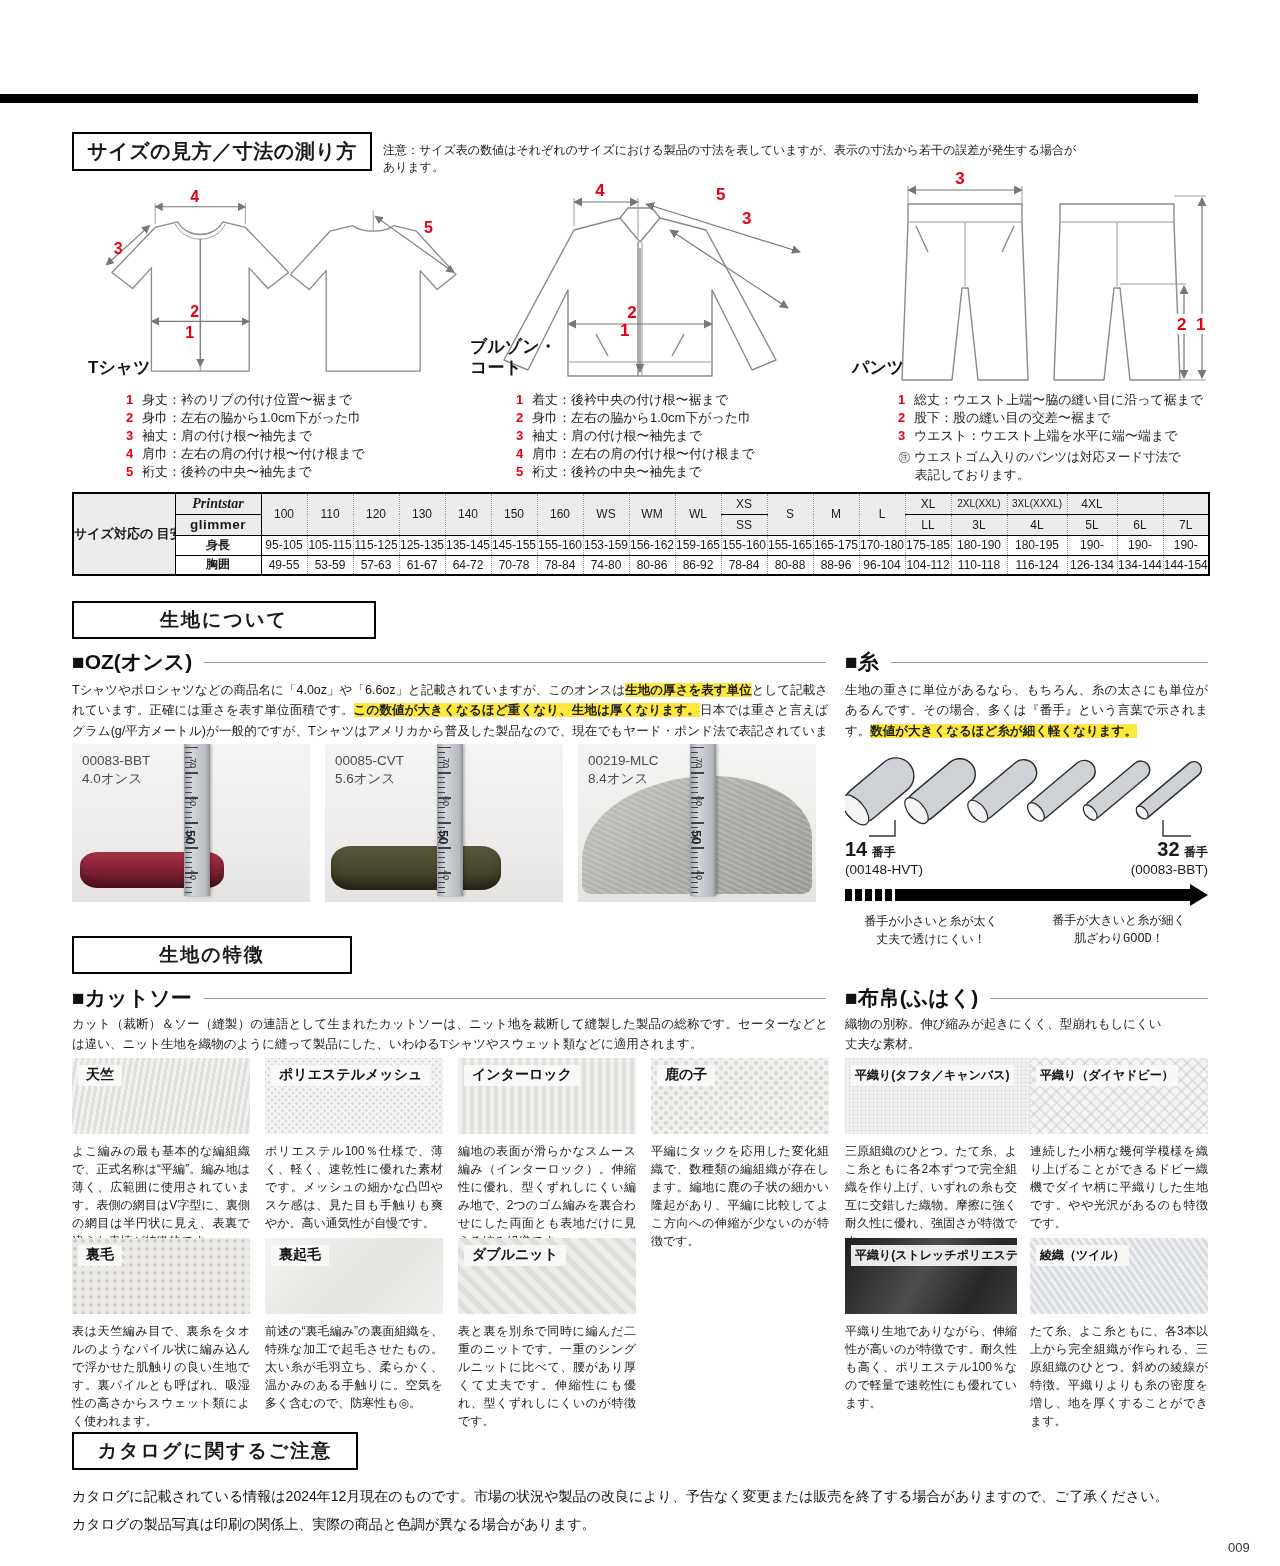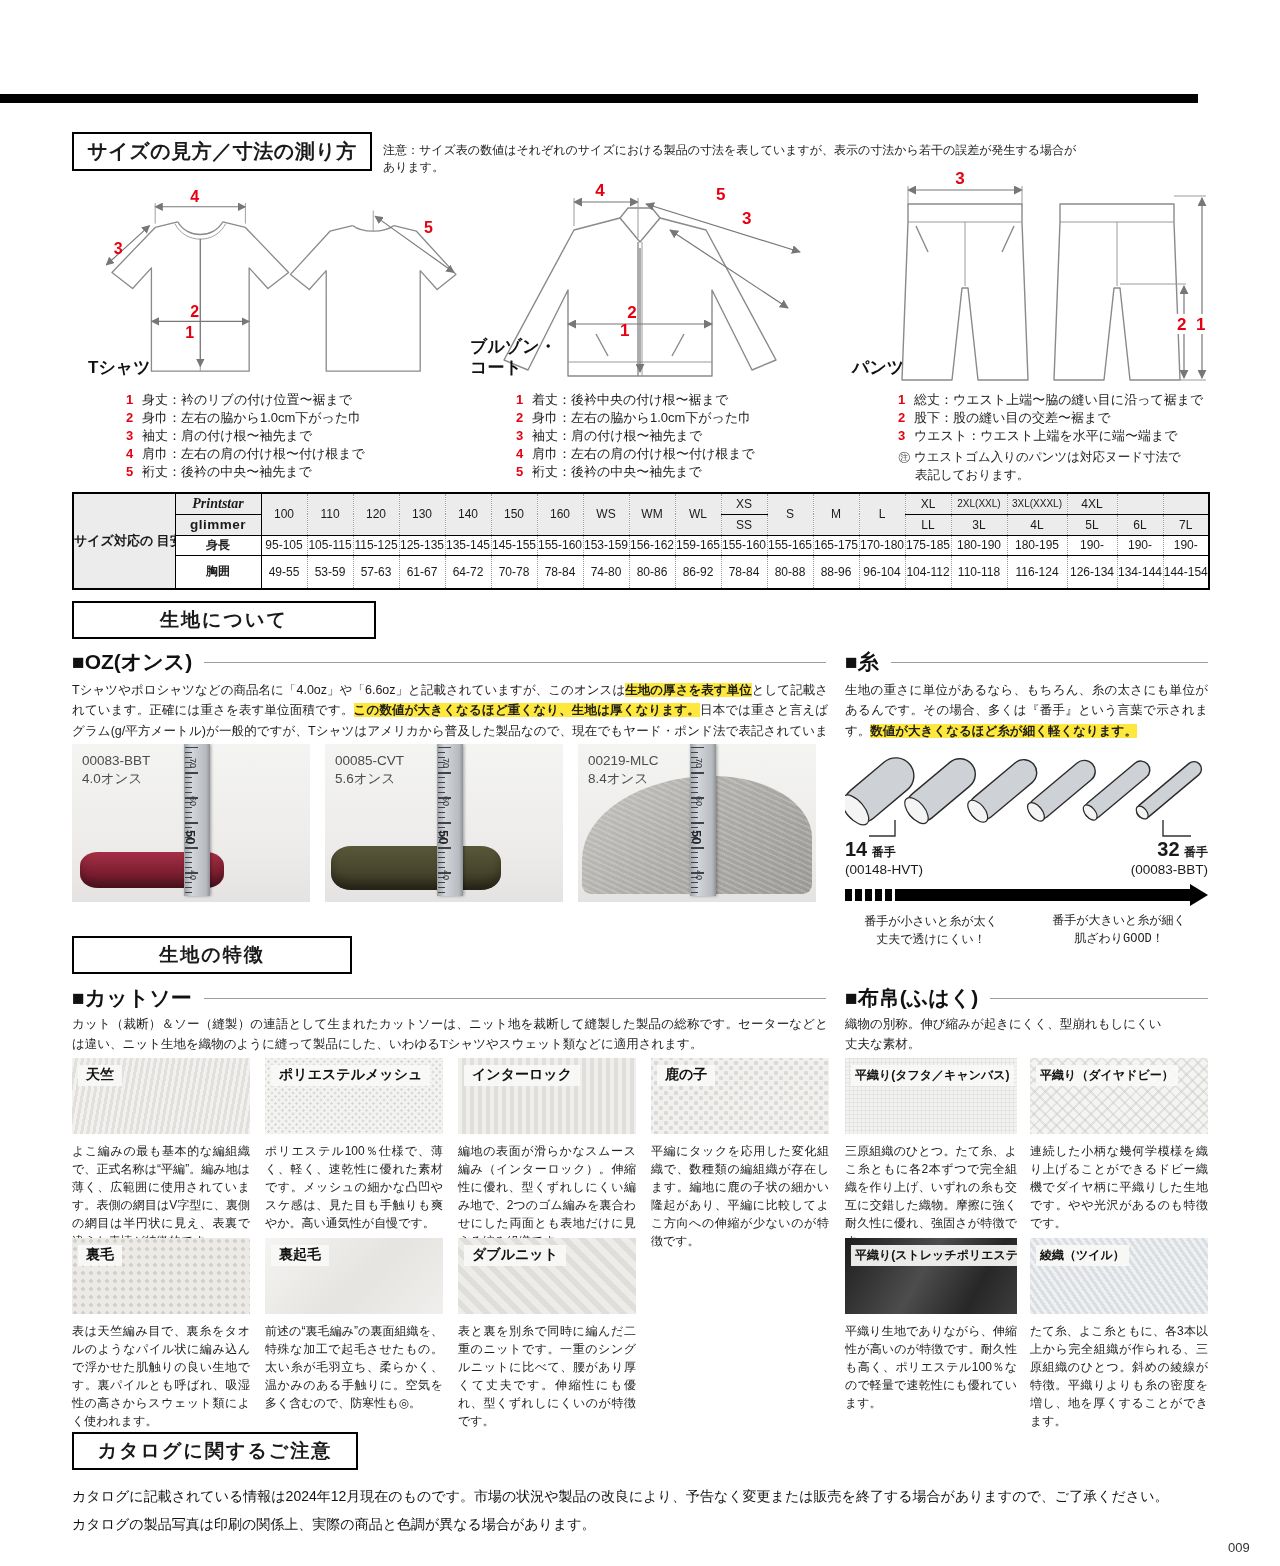--- a/index.html
+++ b/index.html
@@ -31,21 +31,21 @@
   .leg-note2{font-size:12.5px;margin-left:17px;}
 
   
   table.sizes{border-collapse:collapse;table-layout:fixed;width:1136px;border:2px solid #000;font-size:12px;}
   table.sizes td{padding:0;text-align:center;vertical-align:middle;border-bottom:1px solid #000;
     border-left:1px dotted #999;overflow:hidden;white-space:nowrap;}
   table.sizes td.lab{border-left:none;border-right:1px solid #000;background:#fff;font-weight:bold;font-size:13px;line-height:1.35;}
   table.sizes td.brand{border-left:none;border-right:1px solid #000;background:#fff;}
   table.sizes tr.r1 td, table.sizes tr.r2 td{background:#ececec;}
   table.sizes tr.r1{height:21px;} table.sizes tr.r2{height:21px;}
-  table.sizes tr.r3{height:20px;} table.sizes tr.r4{height:34px;margin-left:48px;}
+  table.sizes tr.r3{height:20px;} table.sizes tr.r4{height:20px;margin-left:48px;}
   table.sizes tr.r3 td, table.sizes tr.r4 td{background:#fff;}
   table.sizes td.rowlab{font-weight:bold;background:#fff;border-right:1px solid #000;border-left:none;}
   table.sizes td.sm{font-size:10px;}
   .logo-ps{font-family:"Liberation Serif","DejaVu Serif",serif;font-style:italic;font-weight:bold;font-size:14px;}
   .logo-gl{font-weight:800;font-size:13.5px;letter-spacing:.5px;border-bottom:2px solid #111;padding-bottom:8px;}
 
   
   .sec-head{display:flex;align-items:center;gap:12px;font-size:21px;font-weight:bold;color:#111;}
   .sec-head .rule{flex:1;height:1px;background:#9c9c9c;}
 
@@ -517,21 +517,21 @@
   <div class="sdesc abs" style="left:265px;top:1322px;width:178px;">前述の“裏毛編み”の裏面組織を、特殊な加工で起毛させたもの。太い糸が毛羽立ち、柔らかく、温かみのある手触りに。空気を多く含むので、防寒性も◎。</div>
   <div class="sdesc abs" style="left:458px;top:1322px;width:178px;">表と裏を別糸で同時に編んだ二重のニットです。一重のシングルニットに比べて、腰があり厚くて丈夫です。伸縮性にも優れ、型くずれしにくいのが特徴です。</div>
 
   <div class="abs sec-head" style="left:845px;top:984px;width:363px;">
     <span>■布帛(ふはく)</span>
     <span class="rule"></span>
   </div>
   <div class="abs para prewrap" style="left:845px;top:1014px;width:363px;">織物の別称。伸び縮みが起きにくく、型崩れもしにくい
 丈夫な素材。</div>
 
-  <div class="sw abs fx-taffeta" style="left:845px;top:1058px;width:172px;">
+  <div class="sw abs fx-taffeta" style="left:845px;top:1058px;width:172px;padding-left:32px;">
     <span class="chip small">平織り(タフタ／キャンバス)</span>
   </div>
   <div class="sw abs fx-dobby" style="left:1030px;top:1058px;width:178px;">
     <span class="chip small">平織り（ダイヤドビー）</span>
   </div>
   <div class="sdesc abs" style="left:845px;top:1142px;width:172px;">三原組織のひとつ。たて糸、よこ糸ともに各2本ずつで完全組織を作り上げ、いずれの糸も交互に交錯した織物。摩擦に強く耐久性に優れ、強固さが特徴です。</div>
   <div class="sdesc abs" style="left:1030px;top:1142px;width:178px;">連続した小柄な幾何学模様を織り上げることができるドビー織機でダイヤ柄に平織りした生地です。やや光沢があるのも特徴です。</div>
 
   <div class="sw abs fx-stretch" style="left:845px;top:1238px;width:172px;">
     <span class="chip small">平織り(ストレッチポリエステル)</span>

